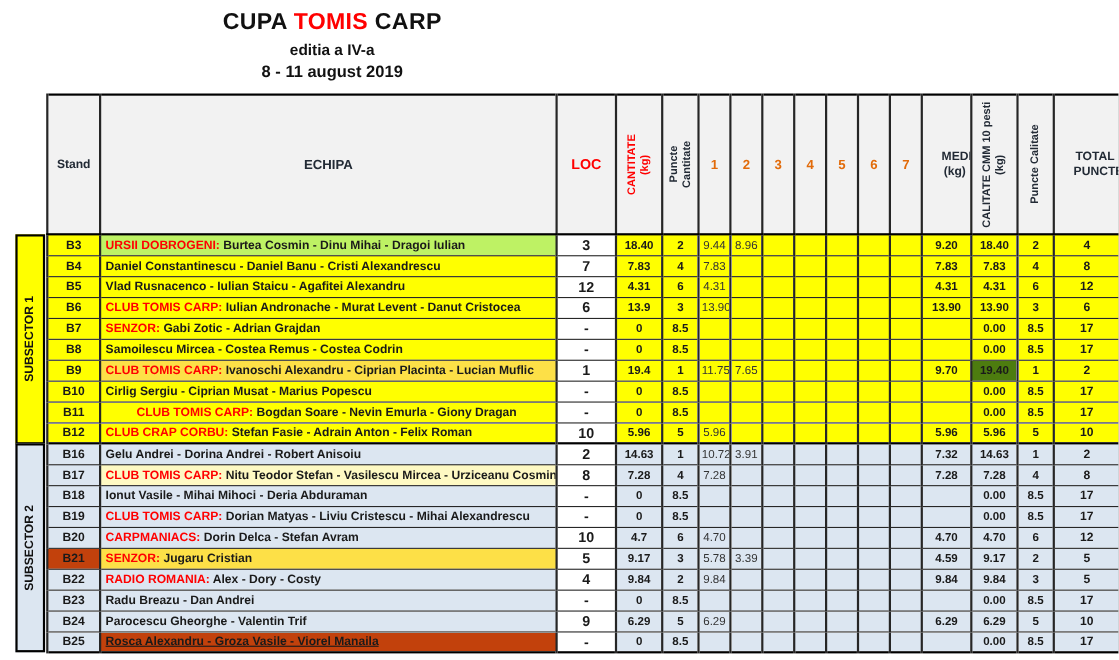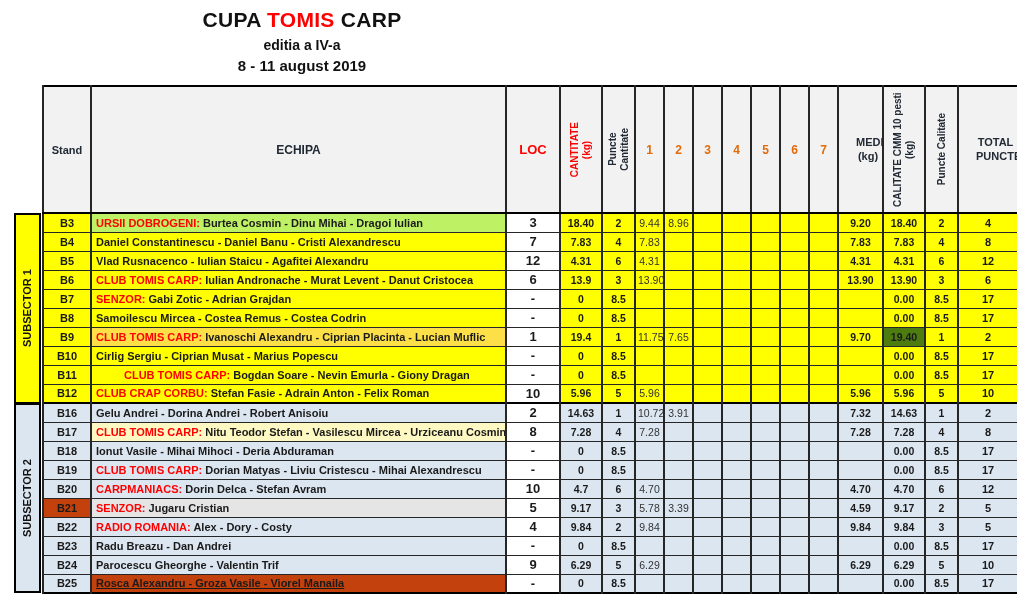--- a/index.html
+++ b/index.html
@@ -377,21 +377,21 @@
           <td class="td-catch" style="background: rgb(220, 230, 241);"></td>
           <td class="td-catch" style="background: rgb(220, 230, 241);"></td>
           <td class="td-catch" style="background: rgb(220, 230, 241);"></td>
           <td class="td-num" style="background: rgb(220, 230, 241);">4.70</td>
           <td class="td-num" style="background: rgb(220, 230, 241);">4.70</td>
           <td class="td-num" style="background: rgb(220, 230, 241);">6</td>
           <td class="td-total" style="background: rgb(220, 230, 241);">12</td>
         </tr>
         <tr>
           <td class="td-stand" style="background: #c2410c;">B21</td>
-          <td class="td-echipa" style="background: #e5e5e5;"><span class="club">SENZOR: </span><span>Jugaru Cristian</span></td>
+          <td class="td-echipa" style="background: #fde047;"><span class="club">SENZOR: </span><span>Jugaru Cristian</span></td>
           <td class="td-loc" style="background: rgb(255, 255, 255);">5</td>
           <td class="td-num" style="background: rgb(220, 230, 241);">9.17</td>
           <td class="td-num" style="background: rgb(220, 230, 241);">3</td>
           <td class="td-catch" style="background: rgb(220, 230, 241);">5.78</td>
           <td class="td-catch" style="background: rgb(220, 230, 241);">3.39</td>
           <td class="td-catch" style="background: rgb(220, 230, 241);"></td>
           <td class="td-catch" style="background: rgb(220, 230, 241);"></td>
           <td class="td-catch" style="background: rgb(220, 230, 241);"></td>
           <td class="td-catch" style="background: rgb(220, 230, 241);"></td>
           <td class="td-catch" style="background: rgb(220, 230, 241);"></td>

